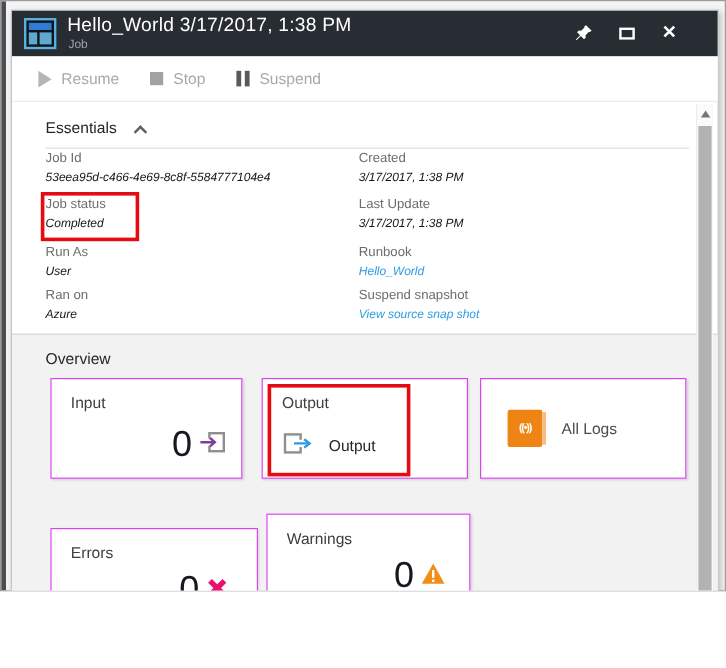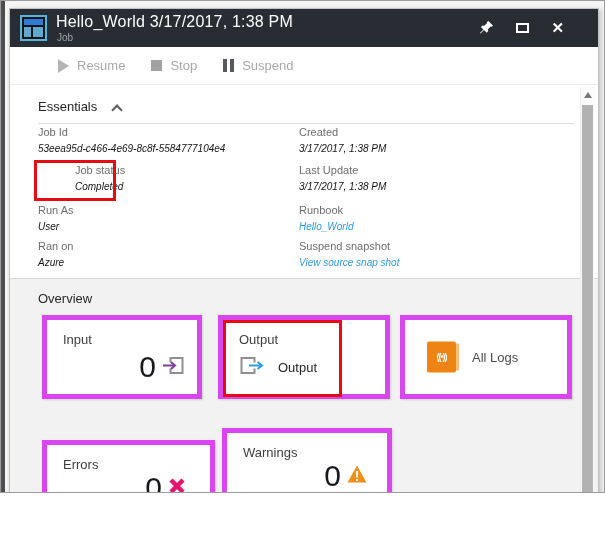--- a/index.html
+++ b/index.html
@@ -16,41 +16,41 @@
   .app-icon .pl{position:absolute;left:2px;top:10px;width:7px;bottom:2px;background:#5fa8cf;}
   .app-icon .pr{position:absolute;left:11px;top:10px;right:2px;bottom:2px;background:#5fa8cf;}
   .title{position:absolute;left:46px;top:4px;font-size:16px;color:#ffffff;white-space:nowrap;letter-spacing:.2px;}
   .subtitle{position:absolute;left:47px;top:23px;font-size:10px;color:#9aa4ad;}
   .win-icons{position:absolute;right:34px;top:11px;display:flex;align-items:center;gap:22px;}
   .maxbox{width:13px;height:10px;border:2px solid #ffffff;}
   .close{font-size:15px;color:#ffffff;line-height:15px;font-weight:bold;}
   .pin-svg{display:block;}
 
   
-  .toolbar{position:absolute;left:0;top:38px;right:0;height:38px;background:#ffffff;border-bottom:1px solid #ececec;display:flex;align-items:center;padding-left:48px;gap:26px;}
+  .toolbar{position:absolute;left:0;top:38px;right:0;height:38px;background:#ffffff;border-bottom:1px solid #ececec;display:flex;align-items:center;padding-left:22px;gap:26px;}
   .tb-btn{display:flex;align-items:center;gap:8px;font-size:13px;color:#a9a9a9;cursor:default;}
   .play{width:0;height:0;border-left:11px solid #b5b5b5;border-top:7px solid transparent;border-bottom:7px solid transparent;}
   .sq{width:11px;height:11px;background:#a2a2a2;}
   .pause{display:flex;gap:3px;}
   .pause i{display:block;width:4px;height:13px;background:#565a5e;}
 
   
   .ess-header{position:absolute;left:28px;top:90px;display:flex;align-items:flex-end;gap:16px;font-size:13px;color:#262626;}
   .chev{width:8px;height:8px;border-left:2px solid #5f5f5f;border-top:2px solid #5f5f5f;transform:rotate(45deg);margin-top:3px;}
   .divider{position:absolute;left:28px;right:24px;top:114px;height:1px;background:#dcdcdc;}
   .f{position:absolute;}
   .f-label{font-size:11px;color:#6d6d6d;line-height:13px;}
   .f-value{font-size:10px;color:#141414;line-height:17px;margin-top:1px;white-space:nowrap;font-style:italic;}
   .link{color:#2b9ce0;cursor:pointer;}
   .hl-box{position:absolute;border:3px solid #e50b12;background:transparent;z-index:6;}
 
   
   .overview{position:absolute;left:0;right:0;top:269px;bottom:0;background:#f2f2f2;border-top:1px solid #d8d8d8;}
   .ov-label{position:absolute;left:28px;top:12px;font-size:13px;color:#262626;}
-  .tile{position:absolute;background:#ffffff;border:5px solid #d946ef;box-shadow:1px 1px 2px rgba(0,0,0,.15);cursor:pointer;}
+  .tile{position:absolute;background:#ffffff;border:1px solid #d946ef;box-shadow:1px 1px 2px rgba(0,0,0,.15);cursor:pointer;}
   .tile-title{position:absolute;left:16px;top:12px;font-size:13px;color:#3d3d3d;}
   .cluster{position:absolute;display:flex;align-items:center;gap:6px;}
   .count{font-size:30px;line-height:30px;color:#17171f;}
   .out-row{position:absolute;left:16px;bottom:14px;display:flex;align-items:center;gap:14px;font-size:13px;color:#262626;}
   .logs-row{position:absolute;left:22px;top:50%;transform:translateY(-50%);display:flex;align-items:center;gap:16px;font-size:13px;color:#4c4c4c;}
   .book{position:relative;width:29px;height:31px;background:#ed8414;border-radius:2px;}
   .book .page{position:absolute;right:-3px;top:2px;width:3px;height:27px;background:#f6bd7e;}
   .book .glyph{position:absolute;left:0;right:0;top:10px;text-align:center;font-size:9px;font-weight:bold;color:#ffffff;letter-spacing:-1px;}
 
   
@@ -106,21 +106,21 @@
     <div class="ess-header">
       <span>Essentials</span>
       <span class="chev"></span>
     </div>
     <div class="divider"></div>
 
     <div class="f" style="left:28px;top:117px;">
       <div class="f-label">Job Id</div>
       <div class="f-value">53eea95d-c466-4e69-8c8f-5584777104e4</div>
     </div>
-    <div class="f" style="left:28px;top:155px;padding-left:37px;">
+    <div class="f" style="left:28px;top:155px;">
       <div class="f-label">Job status</div>
       <div class="f-value">Completed</div>
     </div>
     <div class="f" style="left:28px;top:195px;">
       <div class="f-label">Run As</div>
       <div class="f-value">User</div>
     </div>
     <div class="f" style="left:28px;top:231px;">
       <div class="f-label">Ran on</div>
       <div class="f-value">Azure</div>

